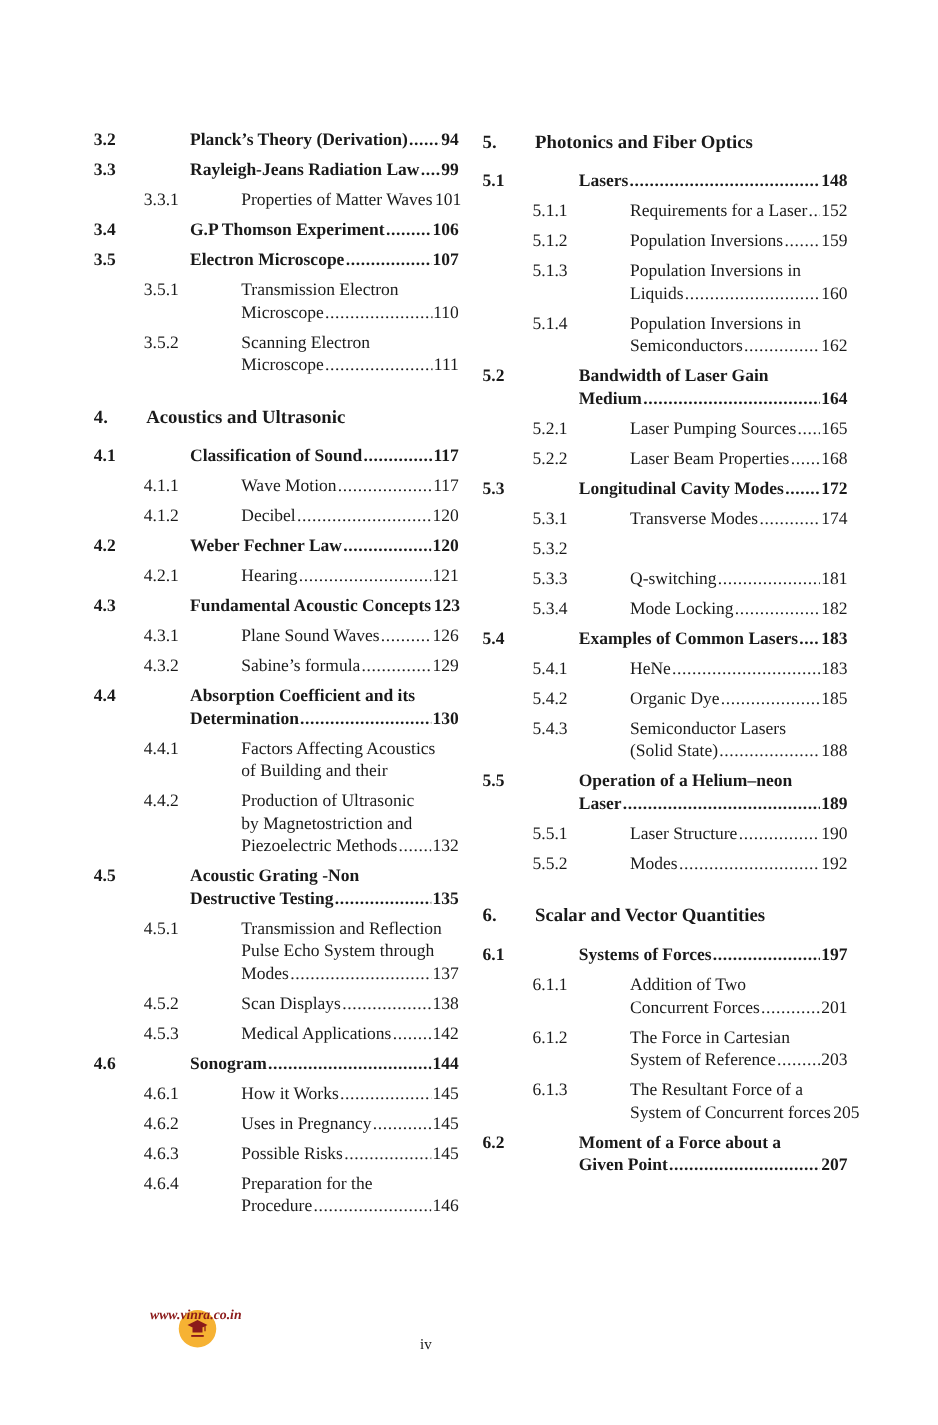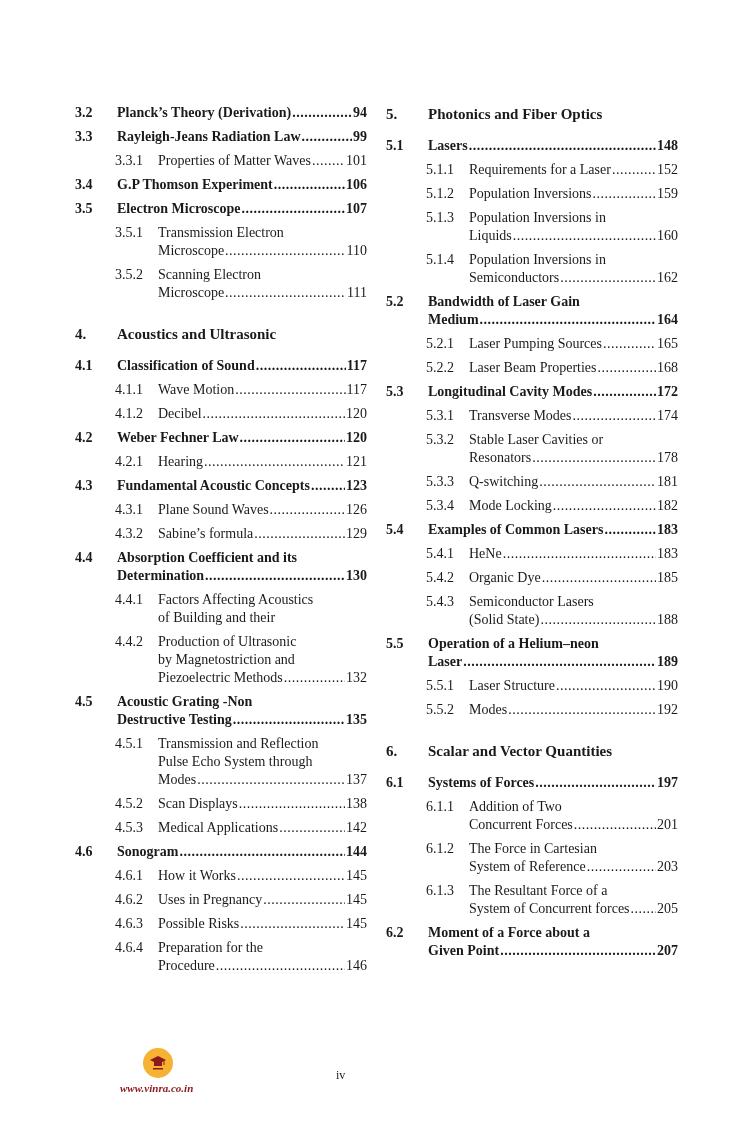--- a/index.html
+++ b/index.html
@@ -12,21 +12,21 @@
   .col.left { left: 75px; }
   .col.right { left: 386px; }
 
   .chapter {
     display: flex; font-weight: bold; font-size: 15px; line-height: 20px;
     margin: 0 0 13px 0;
   }
   .chapter .num { width: 42px; flex: none; }
   .chapter.spaced { margin-top: 22px; }
 
-  .entry { display: flex; font-size: 14px; line-height: 18px; }
+  .entry { display: flex; font-size: 14px; line-height: 18px; gap: 35px; }
   .entry.sec { font-weight: bold; margin-bottom: 6px; }
   .entry.sub { margin-bottom: 6px; padding-left: 40px; }
   .entry .num { flex: none; }
   .entry.sec .num { width: 42px; }
   .entry.sub .num { width: 43px; }
   .entry .body { flex: 1; min-width: 0; }
   .entry .line { display: block; }
   .entry .last { display: flex; align-items: baseline; }
   .entry .last .txt { white-space: nowrap; }
   .entry .last .dots {
@@ -37,21 +37,21 @@
     letter-spacing: 0.5px;
   }
   .entry .last .pg { white-space: nowrap; }
 
   .footer-logo {
     position: absolute; left: 143px; top: 1048px; width: 30px; height: 30px;
     border-radius: 50%; background: #f6b233; display: flex; align-items: center;
     justify-content: center;
   }
   .footer-url {
-    position: absolute; left: 120px; top: 1082px; font-size: 11px;
+    position: absolute; left: 120px; top: 1046px; font-size: 11px;
     font-style: italic; font-weight: bold; color: #8b1a1a;
   }
   .page-num {
     position: absolute; left: 336px; top: 1068px; font-size: 12px;
   }
 </style>
 </head>
 <body>
 
 <div class="col left" id="col-left">
@@ -439,28 +439,20 @@
       <span class="body">
         <span class="last">
           <span class="txt">Transverse Modes</span>
           <span class="dots"></span>
           <span class="pg">174</span>
         </span>
       </span>
     </div>
     <div class="entry sub">
       <span class="num">5.3.2</span>
-      <span class="body">
-        <span class="line">Stable Laser Cavities or</span>
-        <span class="last">
-          <span class="txt">Resonators</span>
-          <span class="dots"></span>
-          <span class="pg">178</span>
-        </span>
-      </span>
     </div>
     <div class="entry sub">
       <span class="num">5.3.3</span>
       <span class="body">
         <span class="last">
           <span class="txt">Q-switching</span>
           <span class="dots"></span>
           <span class="pg">181</span>
         </span>
       </span>

